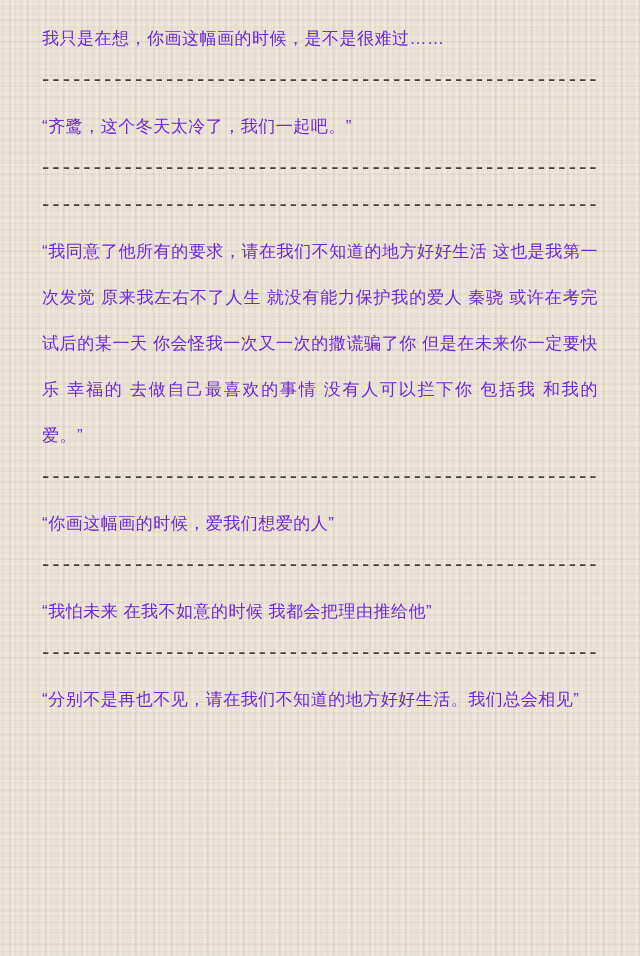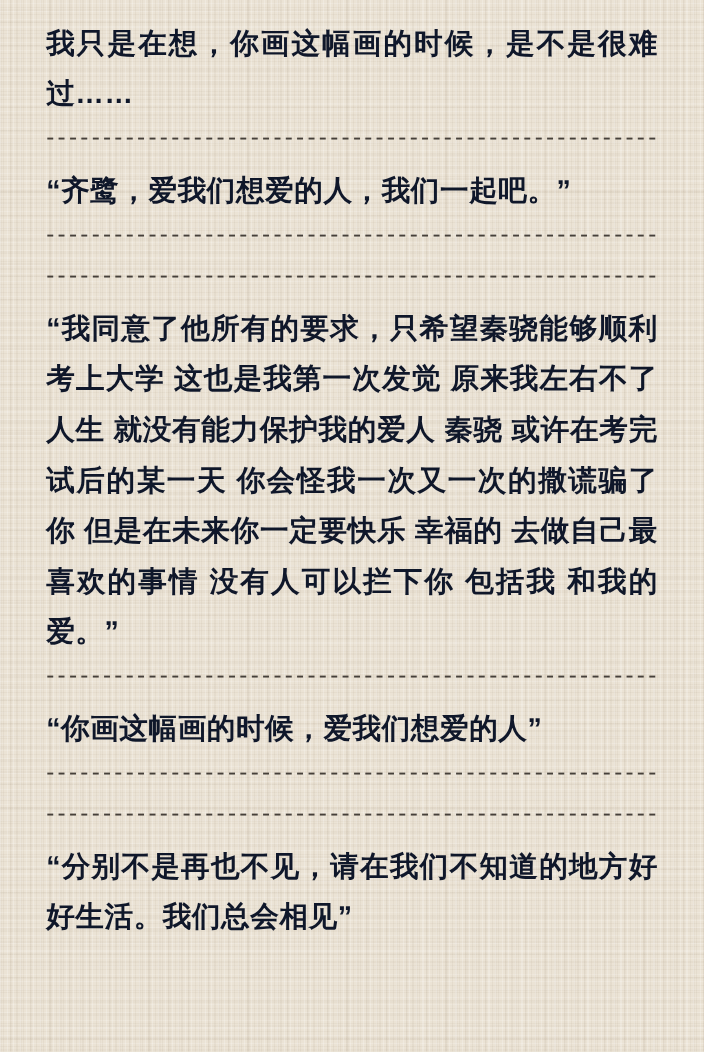--- a/index.html
+++ b/index.html
@@ -18,28 +18,27 @@
   }
   .page {
     box-sizing: border-box;
     width: 640px;
     height: 956px;
     padding: 16px 42px 0 42px;
     color: #4e473f;
   }
   .quote {
     margin: 0;
-    font-size: 26px;
+    font-size: 17px;
     line-height: 46px;
     letter-spacing: 0.5px;
-    color: #0f172a;
+    color: #6d28d9;
     text-align: justify;
     text-justify: inter-ideograph;
     word-break: break-word;
-    font-weight: bold;
   }
   .divider {
     margin: 5px 0 13px 0;
     height: 24px;
     line-height: 24px;
     font-size: 22px;
     letter-spacing: 3px;
     color: #46403a;
     overflow: hidden;
     white-space: nowrap;
@@ -47,33 +46,34 @@
 </style>
 </head>
 <body>
 
 <div class="page">
 
   <p class="quote">我只是在想，你画这幅画的时候，是不是很难过……</p>
 
   <div class="divider">----------------------------------------------------------------------</div>
 
-  <p class="quote">“齐鹭，爱我们想爱的人，我们一起吧。”</p>
+  <p class="quote">“齐鹭，这个冬天太冷了，我们一起吧。”</p>
 
   <div class="divider">----------------------------------------------------------------------</div>
 
 
   <div class="divider">----------------------------------------------------------------------</div>
 
-  <p class="quote">“我同意了他所有的要求，只希望秦骁能够顺利考上大学 这也是我第一次发觉 原来我左右不了人生 就没有能力保护我的爱人 秦骁 或许在考完试后的某一天 你会怪我一次又一次的撒谎骗了你 但是在未来你一定要快乐 幸福的 去做自己最喜欢的事情 没有人可以拦下你 包括我 和我的爱。”</p>
+  <p class="quote">“我同意了他所有的要求，请在我们不知道的地方好好生活 这也是我第一次发觉 原来我左右不了人生 就没有能力保护我的爱人 秦骁 或许在考完试后的某一天 你会怪我一次又一次的撒谎骗了你 但是在未来你一定要快乐 幸福的 去做自己最喜欢的事情 没有人可以拦下你 包括我 和我的爱。”</p>
 
   <div class="divider">----------------------------------------------------------------------</div>
 
   <p class="quote">“你画这幅画的时候，爱我们想爱的人”</p>
 
   <div class="divider">----------------------------------------------------------------------</div>
 
+  <p class="quote">“我怕未来 在我不如意的时候 我都会把理由推给他”</p>
 
   <div class="divider">----------------------------------------------------------------------</div>
 
   <p class="quote">“分别不是再也不见，请在我们不知道的地方好好生活。我们总会相见”</p>
 
 </div>
 
 </body></html>

